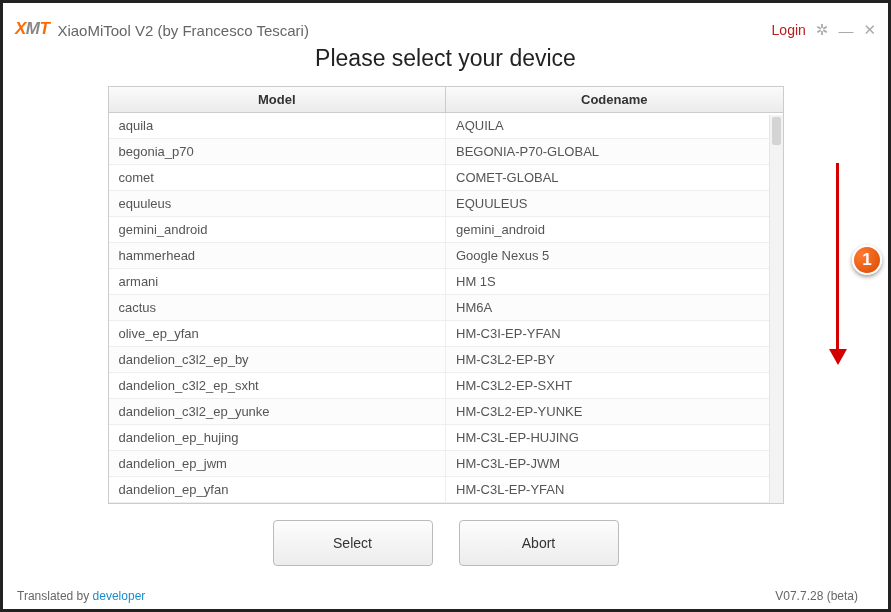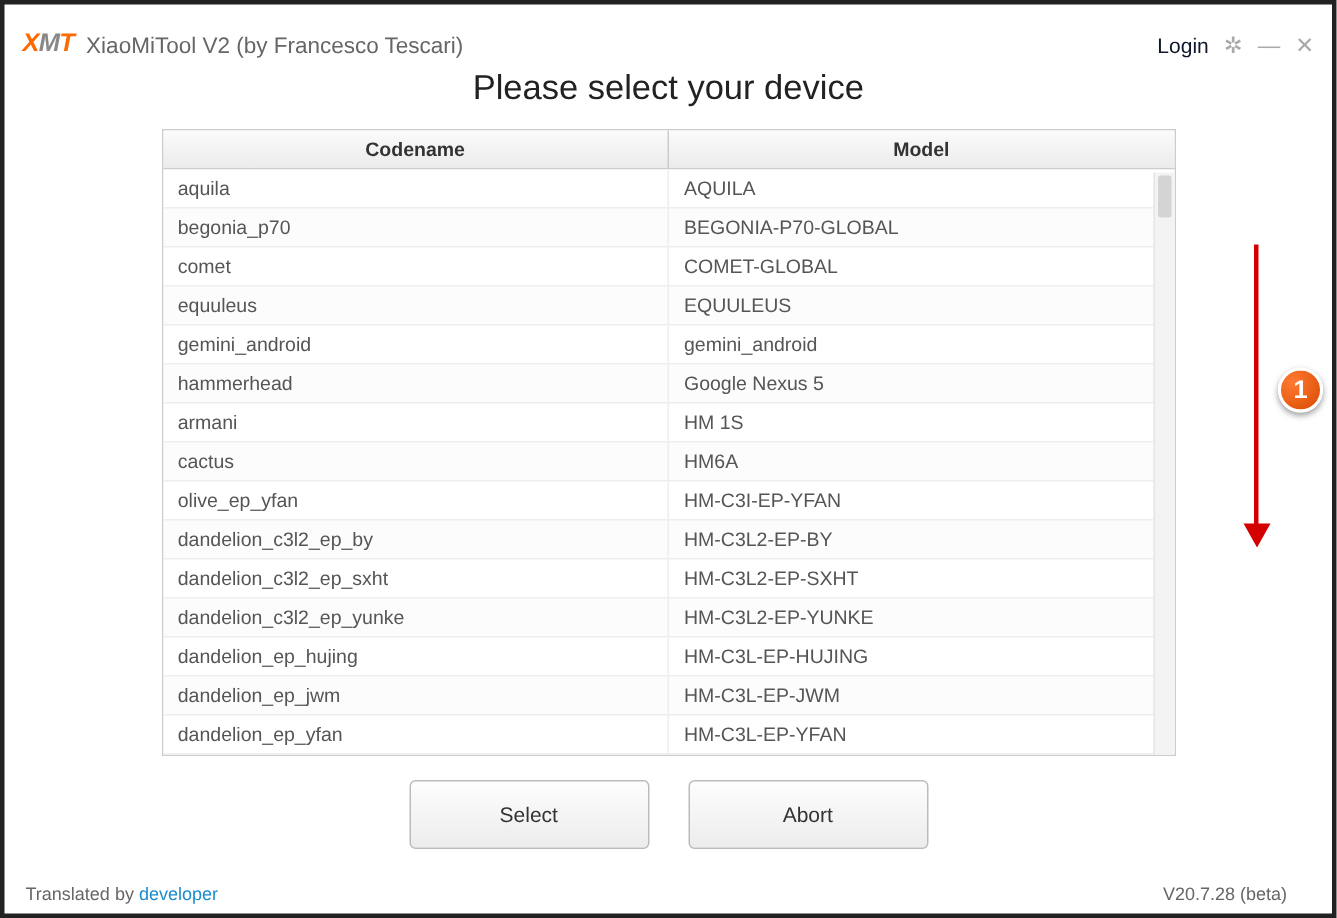--- a/index.html
+++ b/index.html
@@ -25,21 +25,21 @@
   font-size: 17px;
   font-style: italic;
   letter-spacing: -0.5px;
   margin-right: 8px;
 }
 .logo .x { color: #ff6a00; }
 .logo .m { color: #888; }
 .logo .t { color: #ff6a00; }
 .app-title { color: #666; font-size: 15px; }
 .titlebar-right { margin-left: auto; display: flex; align-items: center; gap: 10px; }
-.login-link { color: #0f172a; font-size: 14px; cursor: pointer; }
+.login-link { color: #b91c1c; font-size: 14px; cursor: pointer; }
 .win-ctrl { color: #aaa; font-size: 15px; cursor: pointer; }
 .heading {
   text-align: center;
   font-size: 23px;
   font-weight: 400;
   color: #222;
   margin: 6px 0 14px;
 }
 .table-wrap {
   width: 676px;
@@ -171,22 +171,22 @@
     <span class="win-ctrl">✲</span>
     <span class="win-ctrl">—</span>
     <span class="win-ctrl">✕</span>
   </div>
 </div>
 
 <div class="heading">Please select your device</div>
 
 <div class="table-wrap">
   <div class="thead">
+    <div class="th">Model</div>
     <div class="th">Codename</div>
-    <div class="th">Model</div>
   </div>
   <div class="tbody" id="tbody">
       <div class="tr">
         <div class="td">aquila</div>
         <div class="td">AQUILA</div>
       </div>
       <div class="tr">
         <div class="td">begonia_p70</div>
         <div class="td">BEGONIA-P70-GLOBAL</div>
       </div>
@@ -250,18 +250,18 @@
 
 <div class="buttons">
   <button class="btn">Select</button>
   <button class="btn">Abort</button>
 </div>
 
 <div class="footer">
   <span>
     <span>Translated by </span><a href="#">developer</a>
   </span>
-  <span>V20.7.28 (beta)</span>
+  <span>V07.7.28 (beta)</span>
 </div>
 
 <div class="annot-line"></div>
 <div class="annot-head"></div>
 <div class="annot-badge">1</div>
 
 </body></html>

